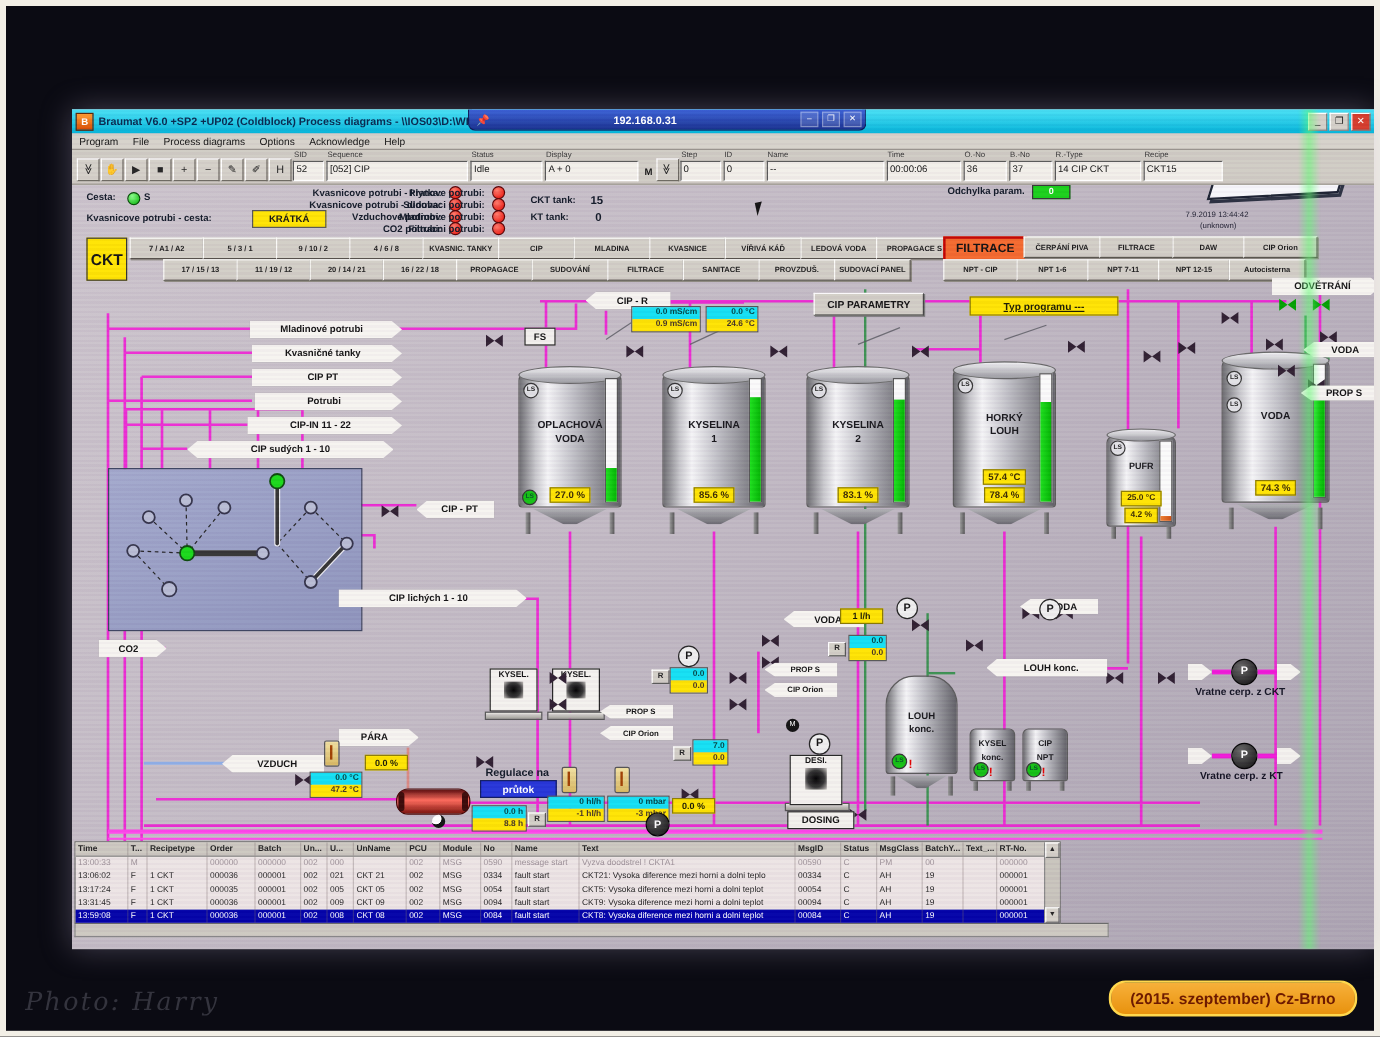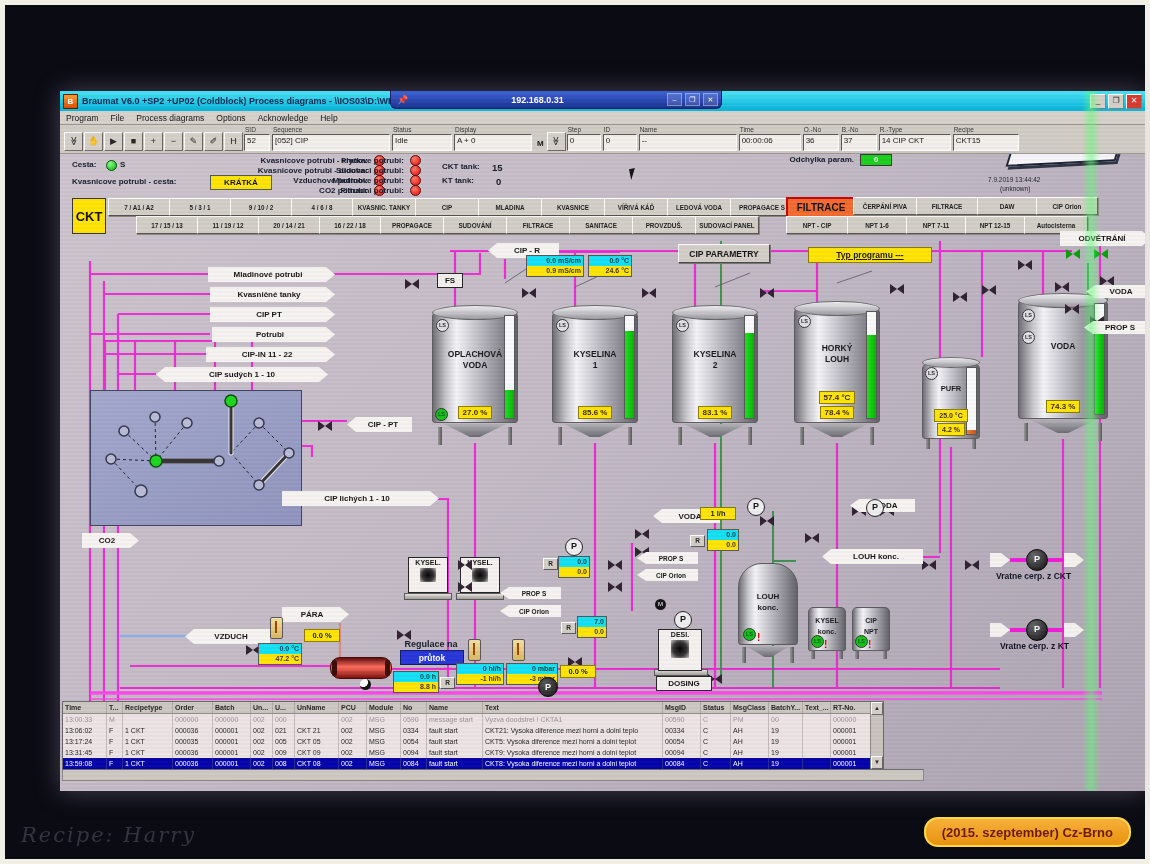--- a/index.html
+++ b/index.html
@@ -184,21 +184,21 @@
       display:flex;flex-direction:column;justify-content:space-between;}
   .sbtn{height:11px;background:#d4d0c8;border:1px solid #666;border-top-color:#fff;border-left-color:#fff;
       font-size:6px;text-align:center;line-height:10px;color:#222;}
   .hstatus{position:absolute;left:2px;top:678px;width:860px;height:10px;background:#ccc8c0;
       border:1px solid #888;border-top-color:#666;z-index:29;}
 </style>
 </head>
 <body>
 
 <div class="photo">
-  <div class="credit">Recipe: Harry</div>
+  <div class="credit">Photo: Harry</div>
   <div class="badge">(2015. szeptember) Cz-Brno</div>
 
   <div class="screen">
 
     <svg class="abs" style="left:0;top:0;z-index:10;" width="1085" height="700" viewBox="0 0 1085 700">
       <g stroke="#ef1fd4" stroke-width="2.2" fill="none" opacity="0.92">
         <path d="M30,170 V688"></path>
           <path d="M44,190 V640"></path>
         <path d="M30,183 H150"></path>
           <path d="M44,203 H150"></path>

